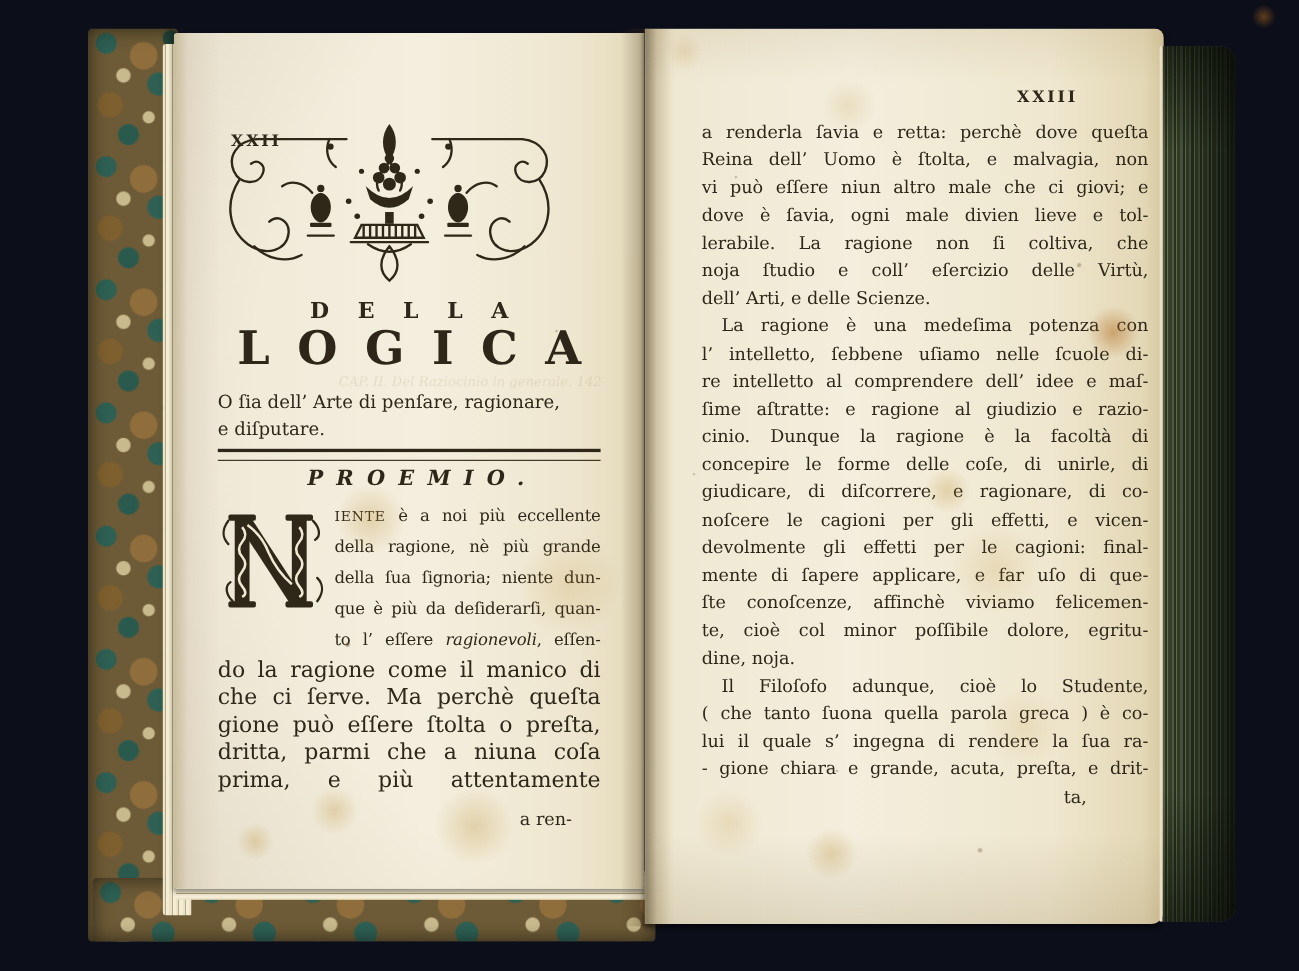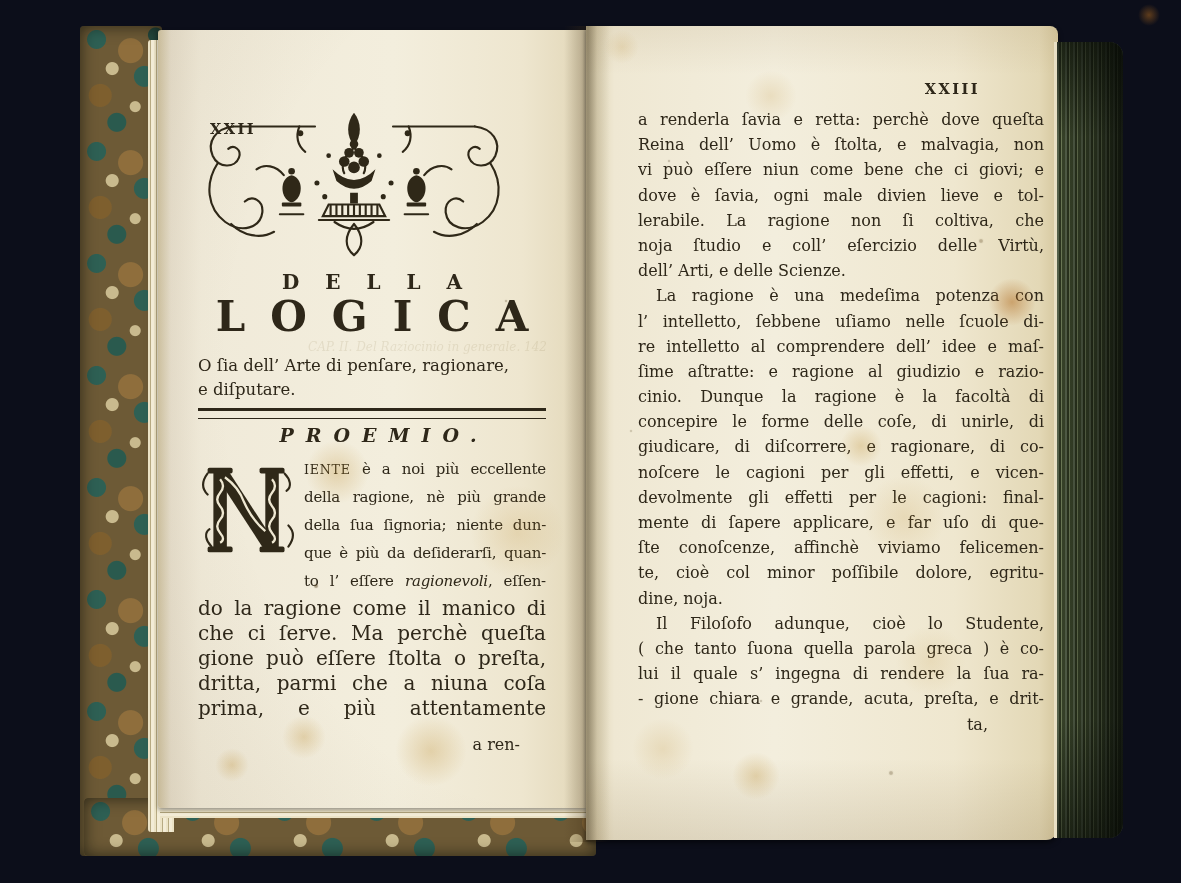--- a/index.html
+++ b/index.html
@@ -218,21 +218,21 @@
       <div class="lf j">prima, e più attentamente badare, quanto</div>
       <div class="catch catch-left">a ren-</div>
     </div>
   </div>
 
   <div class="page page-right">
     <div class="folio folio-right">XXIII</div>
     <div class="rbody">
       <div class="r j">a renderla ſavia e retta: perchè dove queſta</div>
       <div class="r j">Reina dell’ Uomo è ſtolta, e malvagia, non</div>
-      <div class="r j">vi può eſſere niun come bene che ci giovi; e</div>
+      <div class="r j">vi può eſſere niun altro male che ci giovi; e</div>
       <div class="r j">dove è ſavia, ogni male divien lieve e tol-</div>
       <div class="r j">lerabile. La ragione non ſi coltiva, che</div>
       <div class="r j">noja ſtudio e coll’ eſercizio delle Virtù,</div>
       <div class="r short">dell’ Arti, e delle Scienze.</div>
       <div class="r j indent">La ragione è una medeſima potenza con</div>
       <div class="r j">l’ intelletto, ſebbene uſiamo nelle ſcuole di-</div>
       <div class="r j">re intelletto al comprendere dell’ idee e maſ-</div>
       <div class="r j">ſime aſtratte: e ragione al giudizio e razio-</div>
       <div class="r j">cinio. Dunque la ragione è la facoltà di</div>
       <div class="r j">concepire le forme delle coſe, di unirle, di</div>

